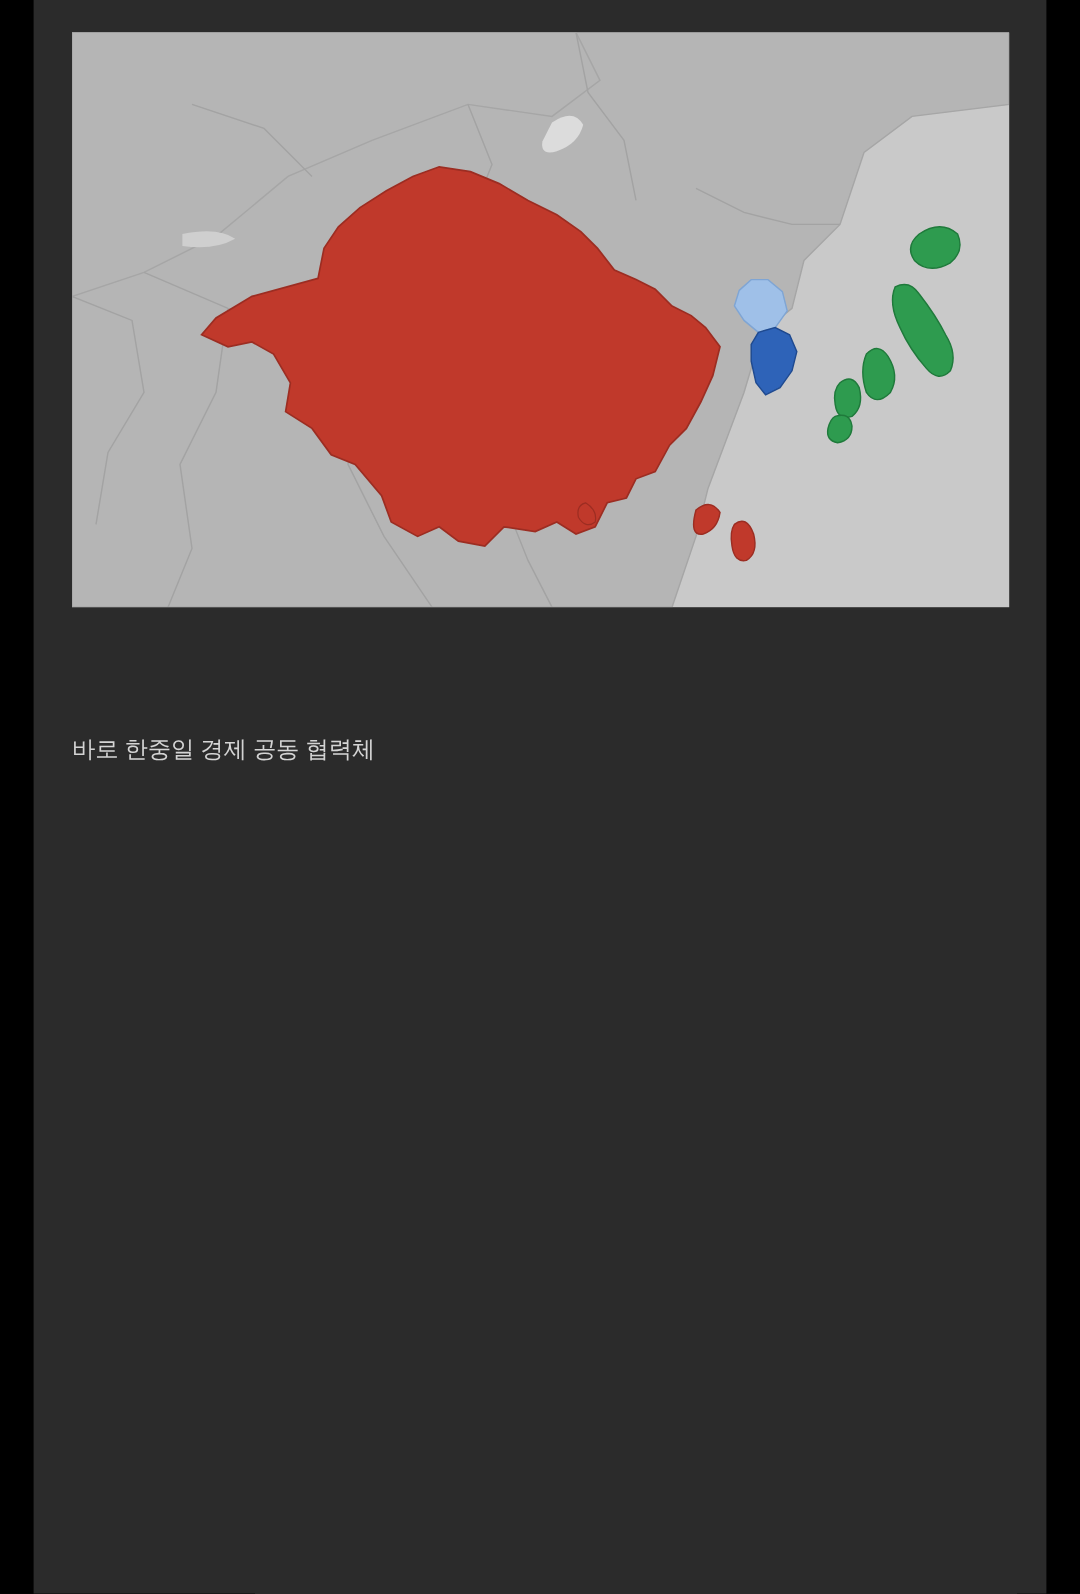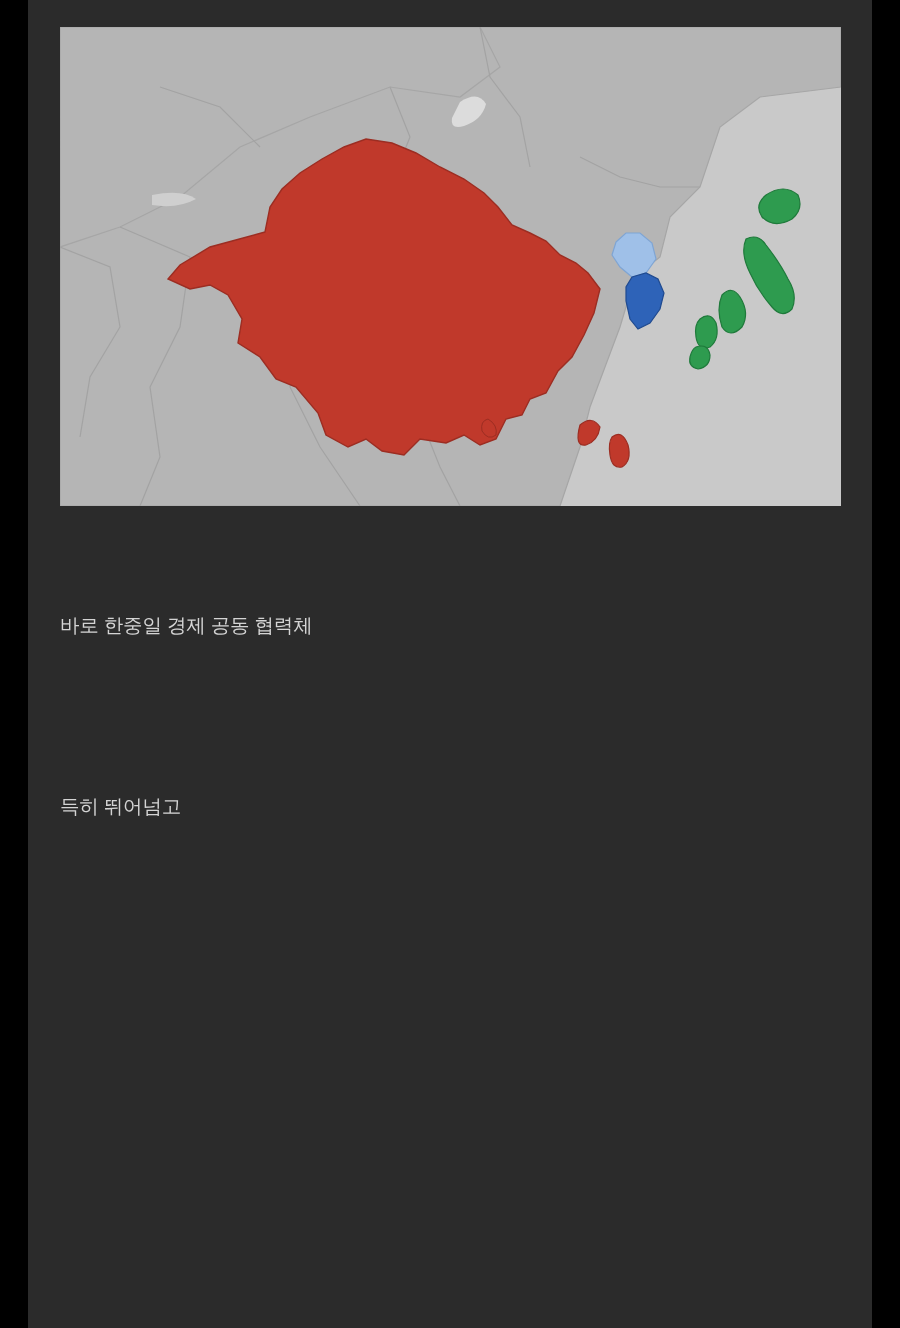--- a/index.html
+++ b/index.html
@@ -119,19 +119,18 @@
     </div>
 
     <div class="article">
 
       <p class="para">
         <span class="line">바로 한중일 경제 공동 협력체</span>
       </p>
 
 
       <p class="para">
-        <span class="line">득히 뛰어넘고</span>
         
       </p>
 
     </div>
   </div>
 </div>
 
 </body></html>

